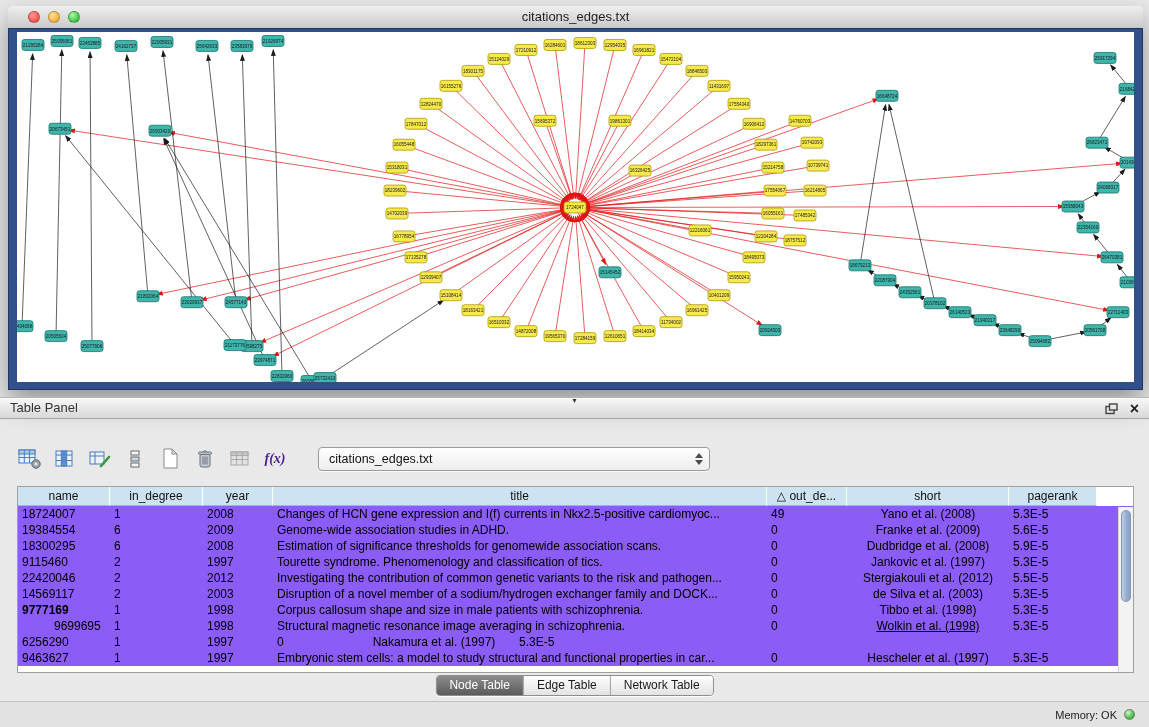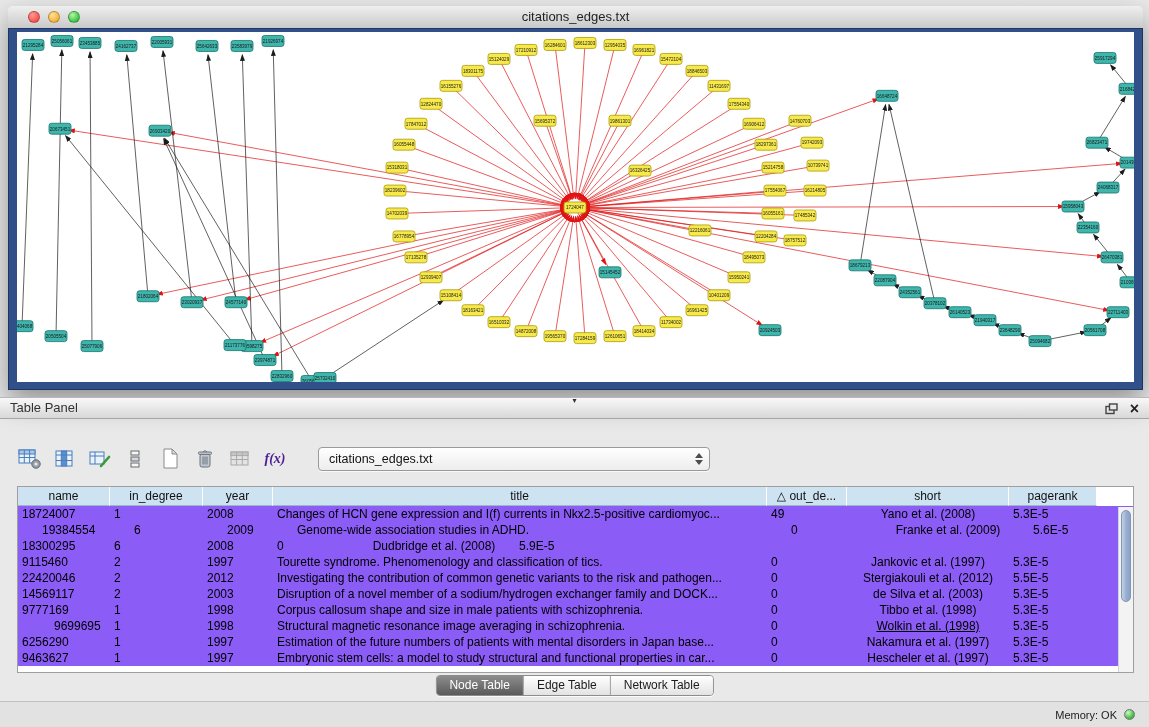--- a/index.html
+++ b/index.html
@@ -713,32 +713,33 @@
       <div class="trow">
         <div class="tcell col0" style="width: 92px;">18724007</div>
         <div class="tcell col1" style="width: 93px;">1</div>
         <div class="tcell col2" style="width: 70px;">2008</div>
         <div class="tcell col3" style="width: 494px;">Changes of HCN gene expression and I(f) currents in Nkx2.5-positive cardiomyoc...</div>
         <div class="tcell col4" style="width: 80px;">49</div>
         <div class="tcell col5" style="width: 162px;">Yano et al. (2008)</div>
         <div class="tcell col6" style="width: 88px;">5.3E-5</div>
       </div>
       <div class="trow">
-        <div class="tcell col0" style="width: 92px; margin-left: 20px;">19384554</div>
+        <div class="tcell col0" style="width: 92px;">19384554</div>
         <div class="tcell col1" style="width: 93px;">6</div>
         <div class="tcell col2" style="width: 70px;">2009</div>
         <div class="tcell col3" style="width: 494px;">Genome-wide association studies in ADHD.</div>
         <div class="tcell col4" style="width: 80px;">0</div>
         <div class="tcell col5" style="width: 162px;">Franke et al. (2009)</div>
         <div class="tcell col6" style="width: 88px;">5.6E-5</div>
       </div>
       <div class="trow">
         <div class="tcell col0" style="width: 92px;">18300295</div>
         <div class="tcell col1" style="width: 93px;">6</div>
         <div class="tcell col2" style="width: 70px;">2008</div>
+        <div class="tcell col3" style="width: 494px;">Estimation of significance thresholds for genomewide association scans.</div>
         <div class="tcell col4" style="width: 80px;">0</div>
         <div class="tcell col5" style="width: 162px;">Dudbridge et al. (2008)</div>
         <div class="tcell col6" style="width: 88px;">5.9E-5</div>
       </div>
       <div class="trow">
         <div class="tcell col0" style="width: 92px;">9115460</div>
         <div class="tcell col1" style="width: 93px;">2</div>
         <div class="tcell col2" style="width: 70px;">1997</div>
         <div class="tcell col3" style="width: 494px;">Tourette syndrome. Phenomenology and classification of tics.</div>
         <div class="tcell col4" style="width: 80px;">0</div>
@@ -757,42 +758,41 @@
       <div class="trow">
         <div class="tcell col0" style="width: 92px;">14569117</div>
         <div class="tcell col1" style="width: 93px;">2</div>
         <div class="tcell col2" style="width: 70px;">2003</div>
         <div class="tcell col3" style="width: 494px;">Disruption of a novel member of a sodium/hydrogen exchanger family and DOCK...</div>
         <div class="tcell col4" style="width: 80px;">0</div>
         <div class="tcell col5" style="width: 162px;">de Silva et al. (2003)</div>
         <div class="tcell col6" style="width: 88px;">5.3E-5</div>
       </div>
       <div class="trow">
-        <div class="tcell col0" style="width: 92px;">9777169</div>
+        <div class="tcell col0" style="width: 92px; font-weight: bold;">9777169</div>
         <div class="tcell col1" style="width: 93px;">1</div>
         <div class="tcell col2" style="width: 70px;">1998</div>
         <div class="tcell col3" style="width: 494px;">Corpus callosum shape and size in male patients with schizophrenia.</div>
         <div class="tcell col4" style="width: 80px;">0</div>
         <div class="tcell col5" style="width: 162px;">Tibbo et al. (1998)</div>
         <div class="tcell col6" style="width: 88px;">5.3E-5</div>
       </div>
       <div class="trow">
         <div class="tcell col0" style="width: 92px; padding-left: 36px;">9699695</div>
         <div class="tcell col1" style="width: 93px;">1</div>
         <div class="tcell col2" style="width: 70px;">1998</div>
         <div class="tcell col3" style="width: 494px;">Structural magnetic resonance image averaging in schizophrenia.</div>
         <div class="tcell col4" style="width: 80px;">0</div>
         <div class="tcell col5" style="width: 162px; text-decoration: underline;">Wolkin et al. (1998)</div>
         <div class="tcell col6" style="width: 88px;">5.3E-5</div>
       </div>
       <div class="trow">
         <div class="tcell col0" style="width: 92px;">6256290</div>
         <div class="tcell col1" style="width: 93px;">1</div>
         <div class="tcell col2" style="width: 70px;">1997</div>
-        <div class="tcell col3" style="width: 494px;">Estimation of the future numbers of patients with mental disorders in Japan base...</div>
         <div class="tcell col4" style="width: 80px;">0</div>
         <div class="tcell col5" style="width: 162px;">Nakamura et al. (1997)</div>
         <div class="tcell col6" style="width: 88px;">5.3E-5</div>
       </div>
       <div class="trow">
         <div class="tcell col0" style="width: 92px;">9463627</div>
         <div class="tcell col1" style="width: 93px;">1</div>
         <div class="tcell col2" style="width: 70px;">1997</div>
         <div class="tcell col3" style="width: 494px;">Embryonic stem cells: a model to study structural and functional properties in car...</div>
         <div class="tcell col4" style="width: 80px;">0</div>

